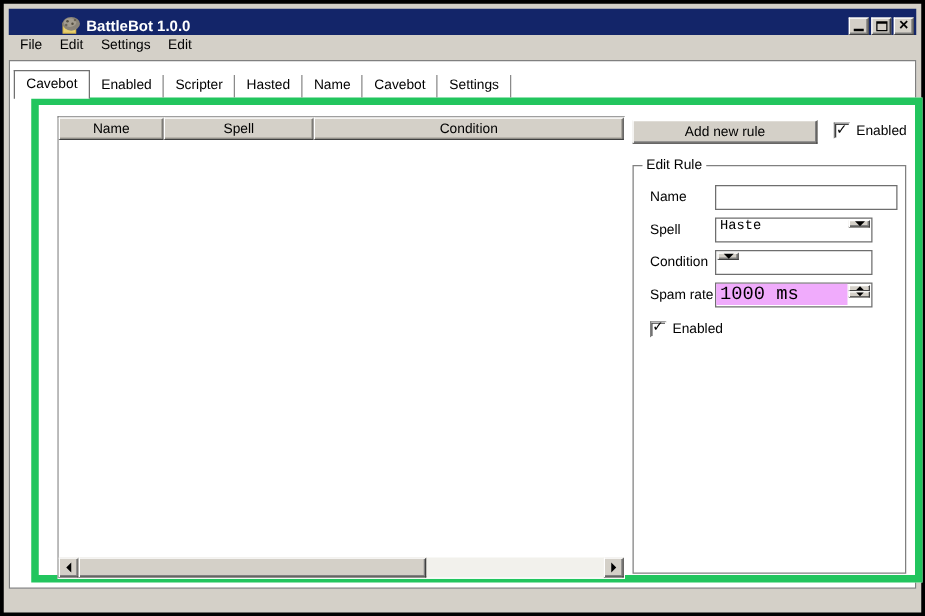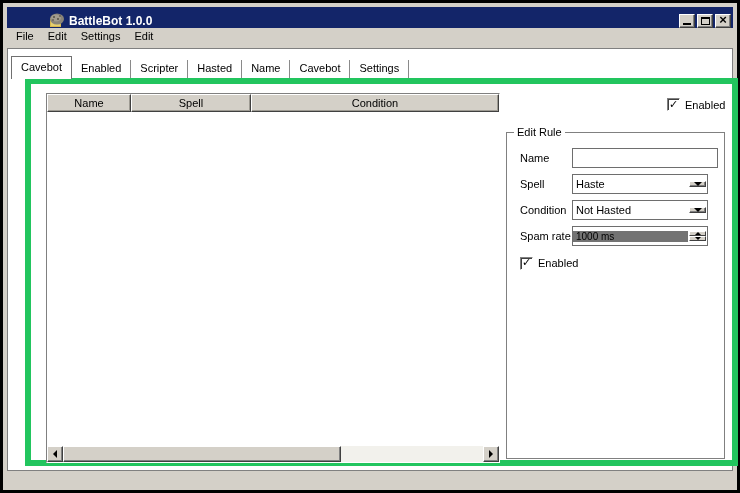--- a/index.html
+++ b/index.html
@@ -116,27 +116,27 @@
   .groupbox {
     position:absolute; left:475px; top:48px; width:219px; height:327px;
     border:1px solid #808080;
     padding-left:16px;
   }
   .legend { position:absolute; top:-7px; left:7px; background:#fff; padding:0 3px; }
   .frow { position:absolute; left:13px; height:20px; display:flex; align-items:center; }
   .frow .flabel { width:52px; flex:0 0 auto; }
   .row-name { top:15px; } .row-spell { top:41px; } .row-cond { top:67px; } .row-spam { top:93px; }
   .row-enabled { top:120px; }
-  .control { width:136px; height:20px; background:#fff; border:1px solid #6e6e6e; display:flex; align-items:center; }
+  .control { width:126px; height:20px; background:#fff; border:1px solid #6e6e6e; display:flex; align-items:flex-start;font-family:Liberation Mono, monospace; }
   .textinput {
     width:146px; height:20px; border:1px solid #6e6e6e; background:#fff;
     font-family:inherit; font-size:11px; padding:0 3px; outline:none;
   }
   .ctl-value { flex:1; display:flex; align-items:center; padding-left:3px; overflow:hidden; white-space:nowrap; }
-  .ctl-input { flex:1; border:none; outline:none; font-family:inherit; font-size:10px; padding-left:3px; background:#737373; min-width:0; }
+  .ctl-input { flex:1; border:none; outline:none; font-family:inherit; font-size:15px; padding-left:3px; background:#f0abfc; min-width:0; }
   .dd-btn {
     width:17px; flex:0 0 auto; background:#d4d0c8; margin:1px;
     border:1px solid; border-color:#fff #404040 #404040 #fff;
     box-shadow:inset -1px -1px 0 #808080;
     display:flex; align-items:center; justify-content:center;
   }
   .tri-down { width:0; height:0; border:4px solid transparent; border-top:4px solid #000; margin-bottom:-4px; }
   .spin { width:17px; flex:0 0 auto; margin:1px; display:flex; flex-direction:column; }
   .spin-btn {
     flex:1; background:#d4d0c8;
@@ -210,20 +210,21 @@
             </div>
           <div class="sb-track">
             <div class="sb-thumb"></div>
           </div>
           <div class="sb-btn">
               <span class="tri-right"></span>
             </div>
         </div>
       </div>
 
+      <div class="btn">Add new rule</div>
 
       <div class="checkline master-enabled">
         <span class="checkbox">
             <span class="checkmark">✓</span>
           </span>
         <span>Enabled</span>
       </div>
 
       <div class="groupbox">
         <span class="legend">Edit Rule</span>
@@ -239,21 +240,20 @@
             <span class="ctl-value">Haste</span>
             <span class="dd-btn">
                 <span class="tri-down"></span>
               </span>
           </div>
         </div>
 
         <div class="frow row-cond">
           <span class="flabel">Condition</span>
           <div class="control">
-            <span class="ctl-value">Not Hasted</span>
             <span class="dd-btn">
                 <span class="tri-down"></span>
               </span>
           </div>
         </div>
 
         <div class="frow row-spam">
           <span class="flabel">Spam rate</span>
           <div class="control">
             <input class="ctl-input" type="text" value="1000 ms" style="">

